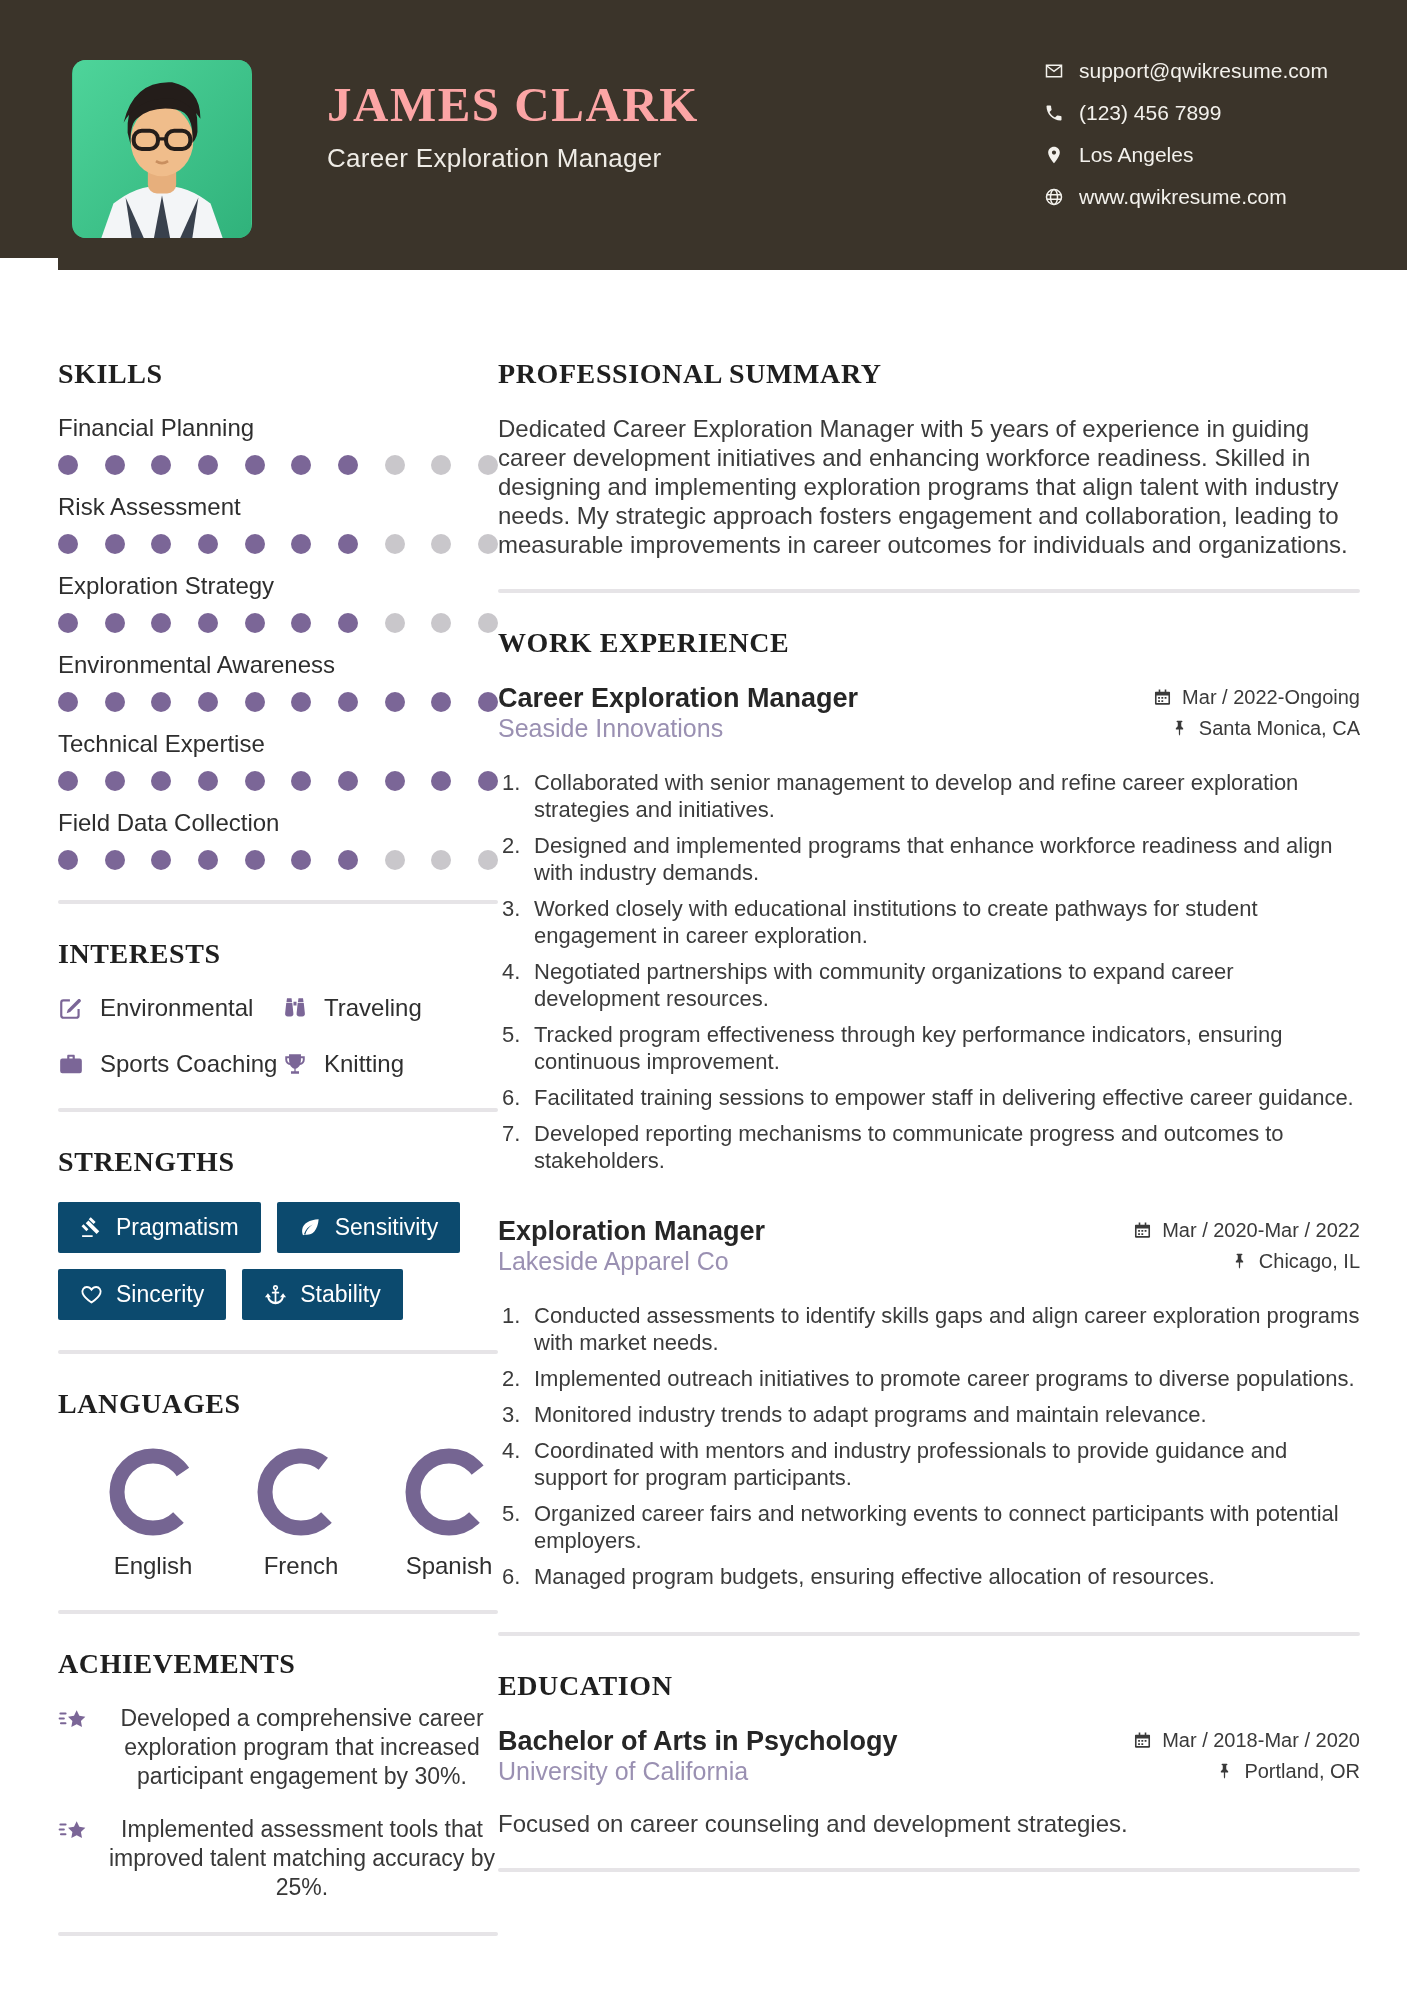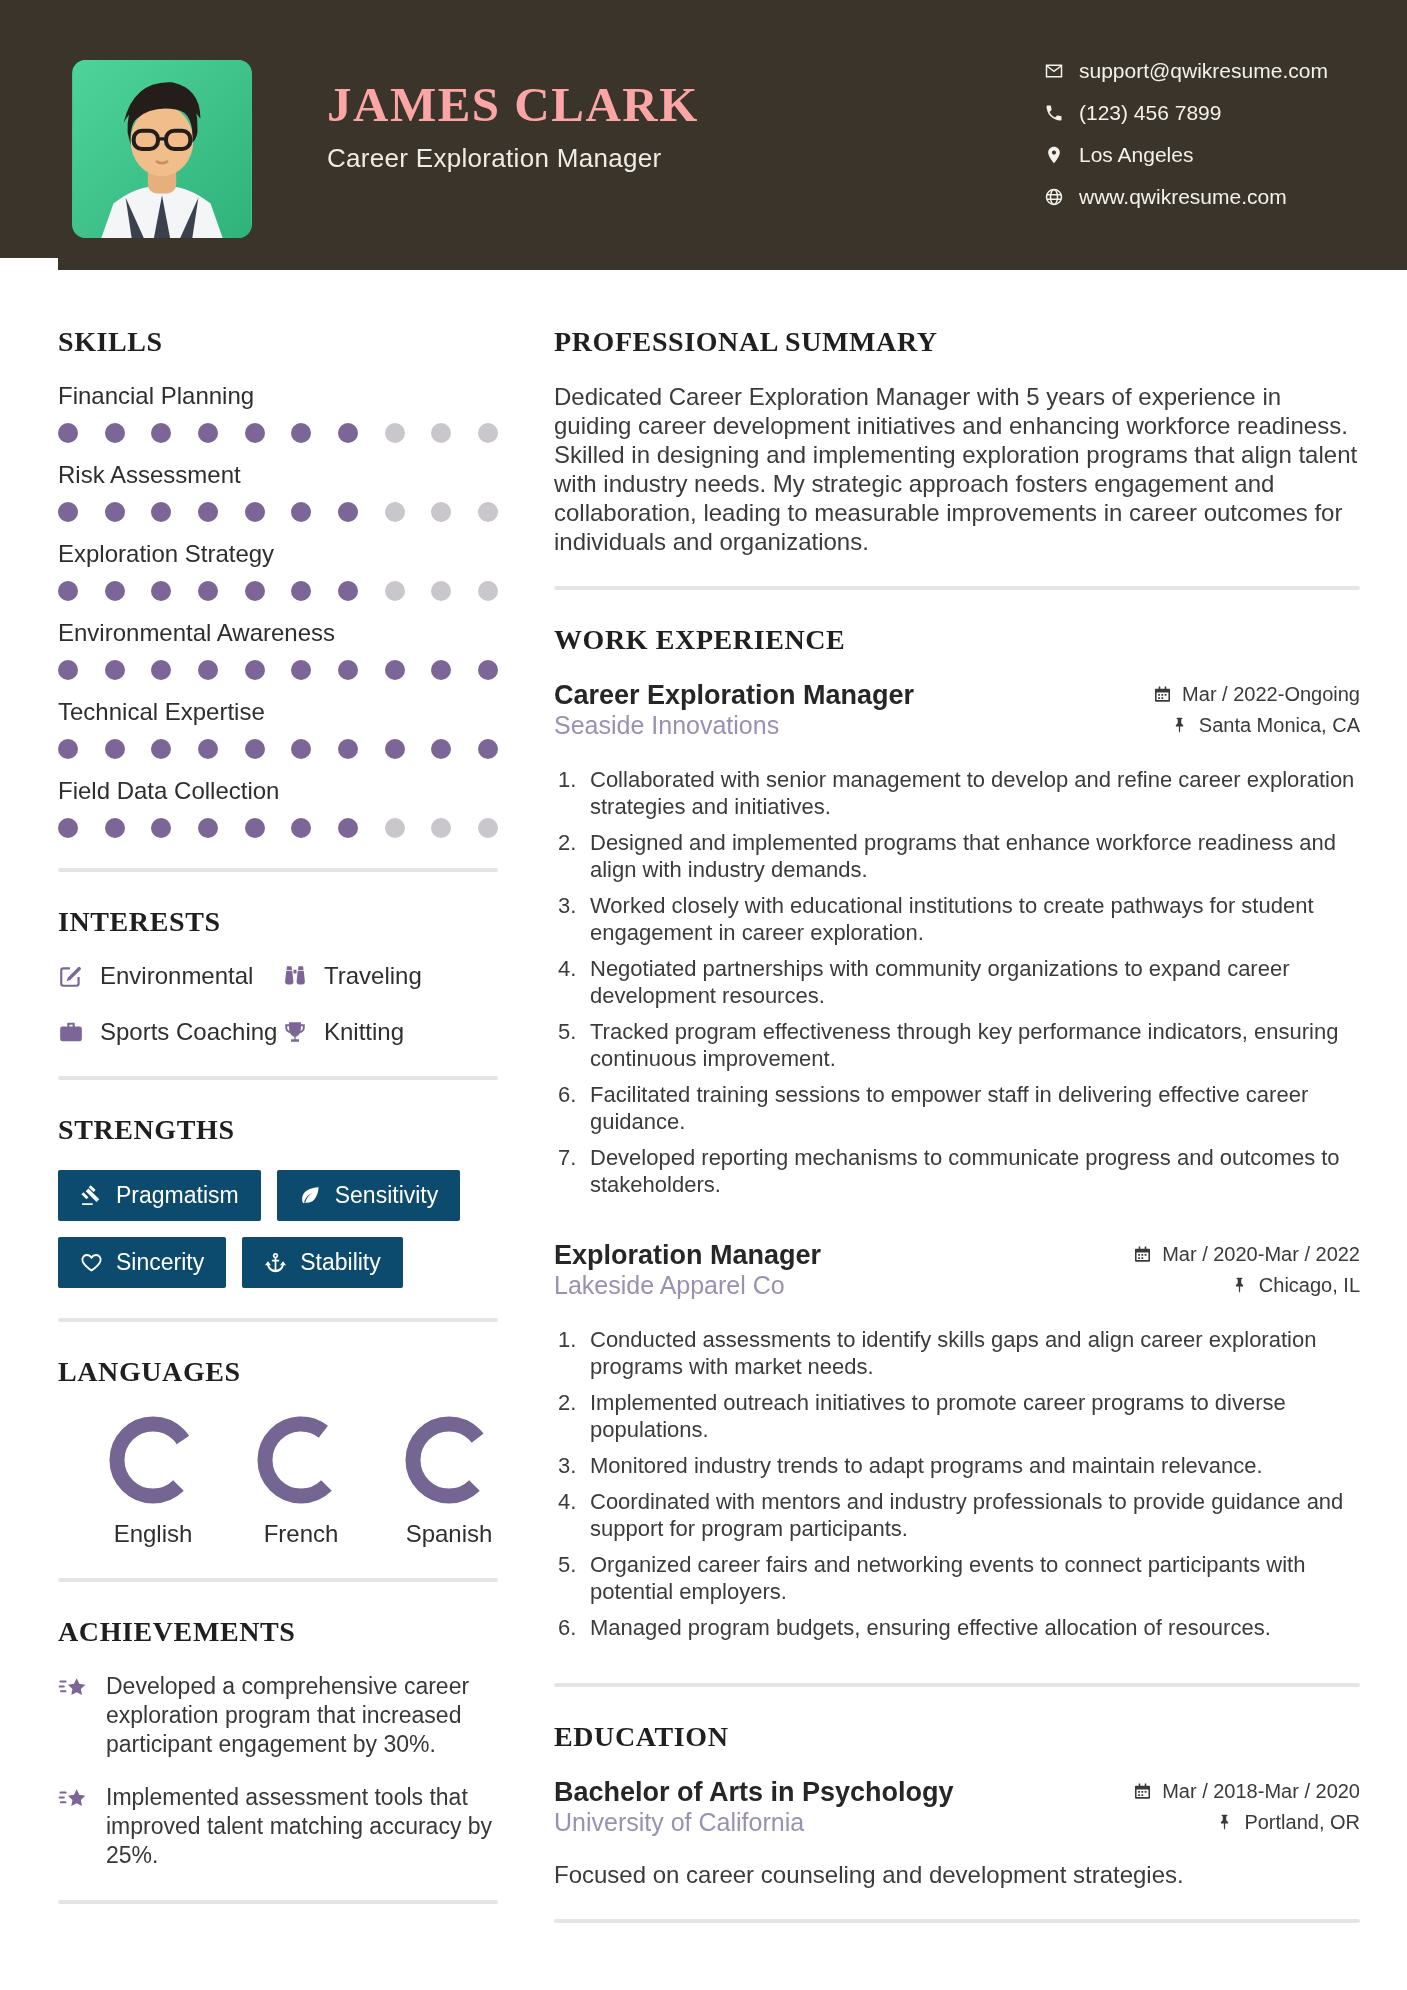--- a/index.html
+++ b/index.html
@@ -17,21 +17,21 @@
   .name{font-family:"Liberation Serif","DejaVu Serif",serif;font-weight:700;font-size:49px;
         color:#fca5a5;letter-spacing:1.5px;line-height:1.12;}
   .subtitle{font-size:26px;color:#efece6;margin-top:10px;letter-spacing:.3px;}
   .contacts{position:absolute;left:1044px;top:56px;}
   .contact-row{display:flex;align-items:center;gap:15px;height:30px;margin-bottom:12px;
                color:#f3f1ec;font-size:21px;}
   .ic{width:20px;height:20px;flex:none;}
   .contact-row .ic{color:#f3f1ec;}
 
   
-  main{display:flex;padding:56px 47px 0 58px;gap:56px;flex:1 1 auto;align-items:flex-start;}
+  main{display:flex;padding:88px 47px 0 58px;flex:1 1 auto;align-items:flex-start;}
   .left-col{width:440px;flex:none;}
   .right-col{flex:1;min-width:0;}
   .sec-title{font-family:"Liberation Serif","DejaVu Serif",serif;font-size:28px;font-weight:700;
              color:#1f1f1f;letter-spacing:.6px;margin:0 0 24px;}
   .divider{border:none;height:4px;background:#e6e4e7;border-radius:2px;margin:30px 0 34px;}
 
   
   .skill{margin-bottom:18px;}
   .skill-label{font-size:24px;color:#2e2e2e;margin-bottom:13px;}
   .dots{display:flex;justify-content:space-between;width:440px;}
@@ -52,21 +52,21 @@
   
   .langs{display:flex;gap:50px;padding-top:4px;justify-content:flex-end;}
   .lang{width:98px;text-align:center;}
   .donut{display:block;margin:0 auto;}
   .donut .arc{fill:none;stroke:#756592;stroke-width:15;}
   .lang-label{margin-top:16px;font-size:24px;color:#2f2f2f;}
 
   
   .achv{display:flex;gap:16px;margin-bottom:24px;}
   .achv .ic{width:32px;height:32px;color:#7b6697;margin-top:2px;}
-  .achv-text{margin:0;font-size:23px;line-height:29px;color:#383838;}
+  .achv-text{margin:0;font-size:23px;line-height:29px;color:#383838;text-align:center;}
 
   
   .summary-text{font-size:24px;line-height:29px;color:#3b3b3b;margin:0;}
   .job{margin-bottom:42px;}
   .job-head,.company-row{display:flex;justify-content:space-between;align-items:baseline;}
   .company-row{align-items:center;}
   .role{font-size:27px;font-weight:600;color:#262626;}
   .company{font-size:25px;color:#9a90b2;}
   .jmeta{display:flex;align-items:center;gap:10px;font-size:20px;color:#3a3a3a;white-space:nowrap;}
   .jmeta .ic{width:19px;height:19px;color:#3a3a3a;}

